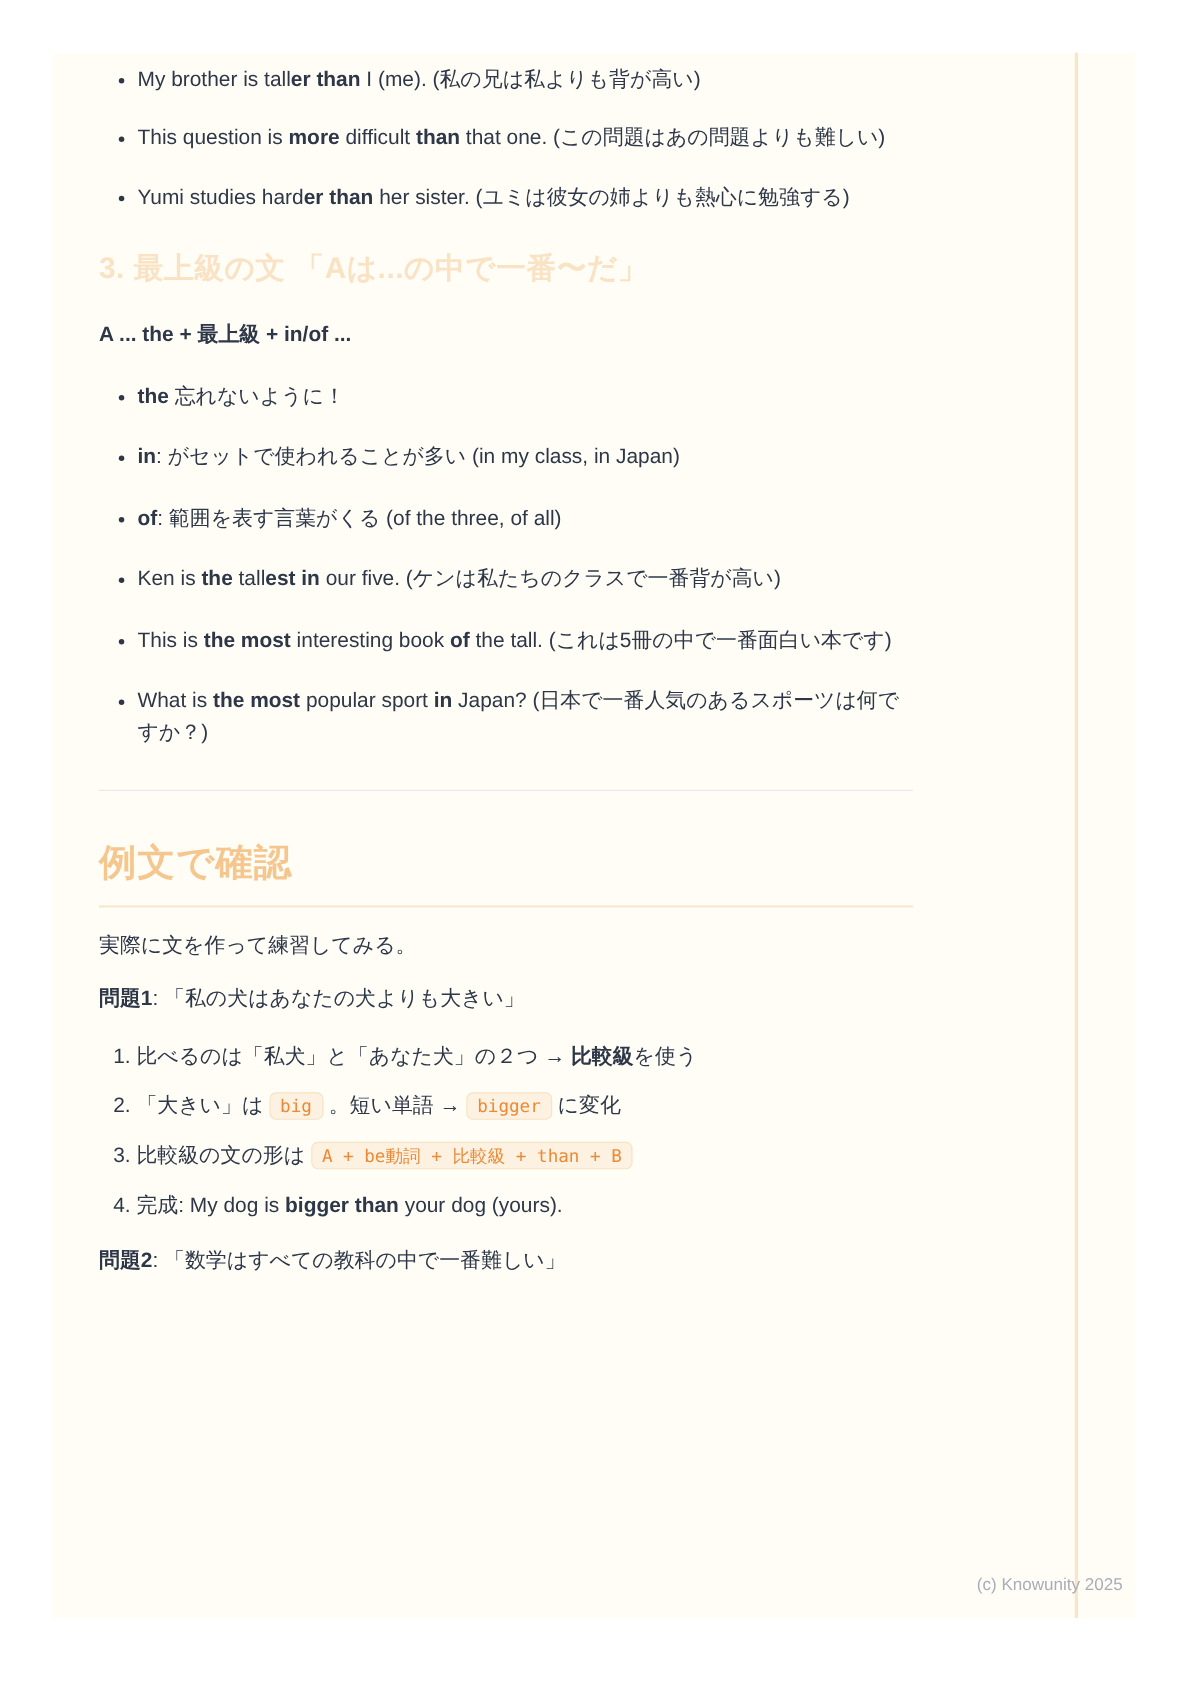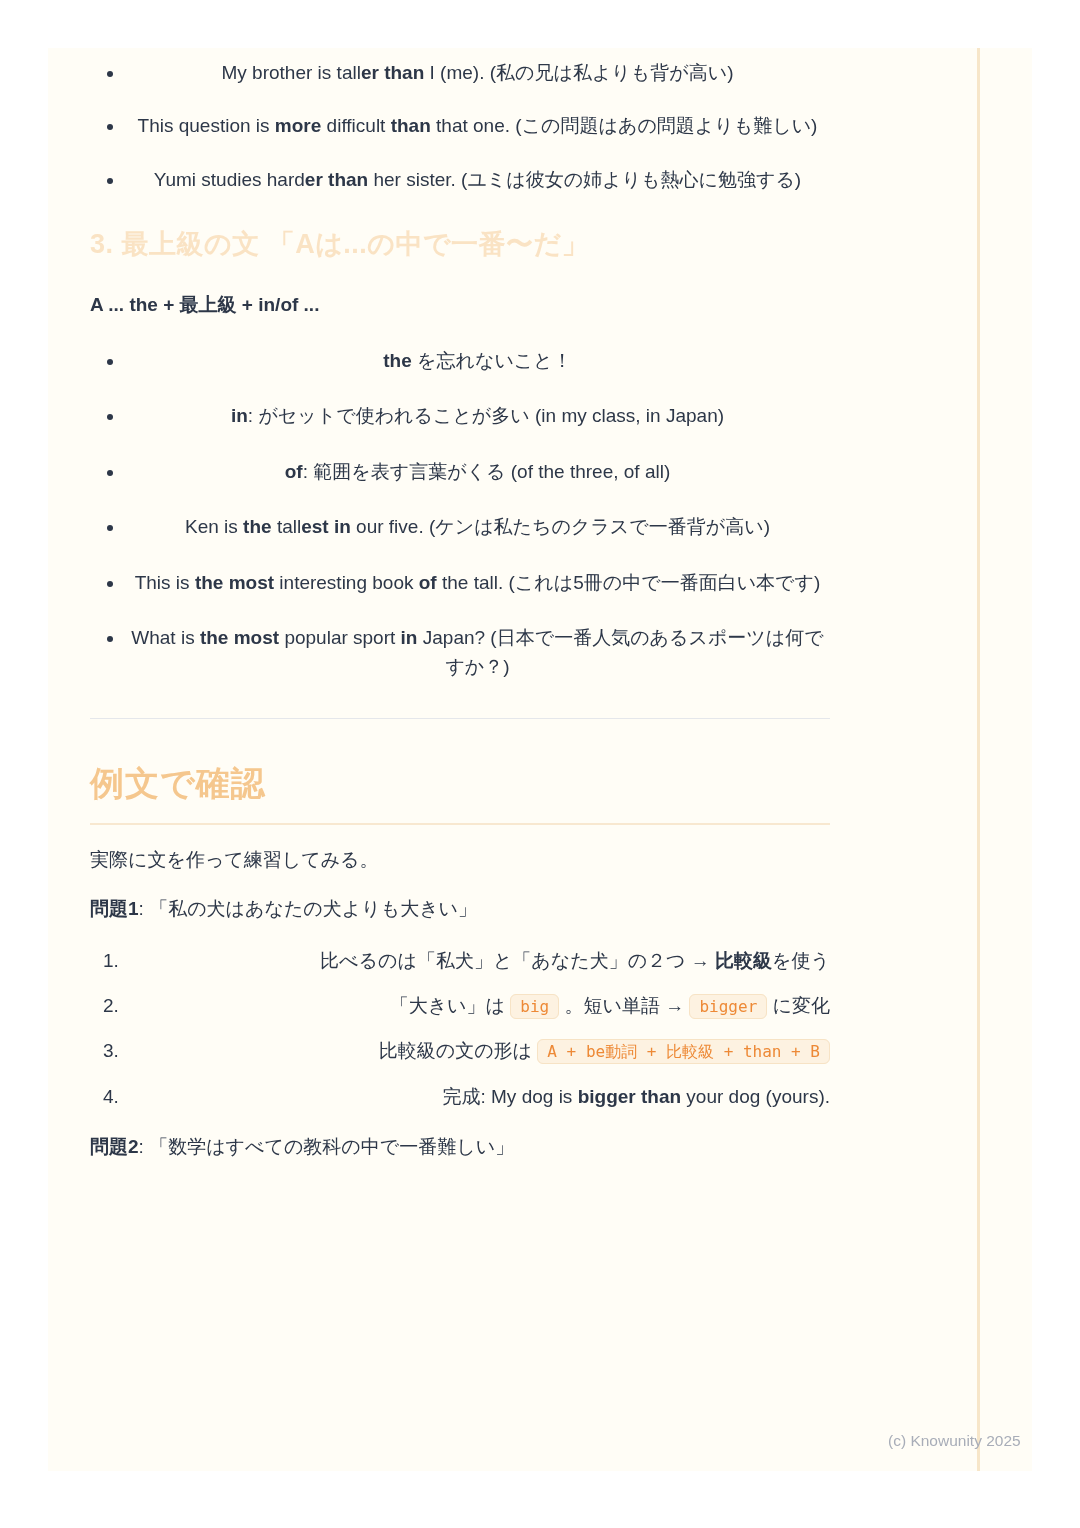--- a/index.html
+++ b/index.html
@@ -26,21 +26,20 @@
   .content {
     position: relative;
     padding: 10px 0 0 42px;
     width: 782px;
   }
   .content > * { width: 740px; }
 
   ul.bullets {
     margin: 0; padding: 0 0 0 35px;
     list-style: disc;
-    text-align: center;
   }
   ul.bullets li {
     margin-bottom: 24px;
     font-size: 19px;
     line-height: 1.55;
   }
   ul.bullets li:last-child { margin-bottom: 0; }
 
   .b { font-weight: bold; }
 
@@ -100,21 +99,20 @@
 
   .para {
     margin-top: 20px;
     font-size: 19px;
     line-height: 1.55;
   }
 
   ol.steps {
     margin: 22px 0 0 0;
     padding: 0 0 0 34px;
-    text-align: right;
   }
   ol.steps li {
     margin-bottom: 15px;
     font-size: 19px;
     line-height: 1.6;
   }
   ol.steps li:last-child { margin-bottom: 0; }
 
   .watermark {
     position: absolute;
@@ -138,21 +136,21 @@
       <li><span>This question is </span><span class="b">more</span><span> difficult </span><span class="b">than</span><span> that one. (この問題はあの問題よりも難しい)</span></li>
       <li><span>Yumi studies hard</span><span class="b">er than</span><span> her sister. (ユミは彼女の姉よりも熱心に勉強する)</span></li>
     </ul>
 
 
     <div class="h3">3. 最上級の文 「Aは...の中で一番〜だ」</div>
 
     <div class="formula"><span class="b">A ... the + 最上級 + in/of ...</span></div>
 
     <ul class="bullets loose">
-      <li><span class="b">the</span><span> を忘れないこと！</span></li>
+      <li><span class="b">the</span><span> 忘れないように！</span></li>
       <li><span class="b">in</span><span>: がセットで使われることが多い (in my class, in Japan)</span></li>
       <li><span class="b">of</span><span>: 範囲を表す言葉がくる (of the three, of all)</span></li>
       <li><span>Ken is </span><span class="b">the</span><span> tall</span><span class="b">est in</span><span> our five. (ケンは私たちのクラスで一番背が高い)</span></li>
       <li><span>This is </span><span class="b">the most</span><span> interesting book </span><span class="b">of</span><span> the tall. (これは5冊の中で一番面白い本です)</span></li>
       <li><span>What is </span><span class="b">the most</span><span> popular sport </span><span class="b">in</span><span> Japan? (日本で一番人気のあるスポーツは何ですか？)</span></li>
     </ul>
 
     <hr class="divider">
 
     <div class="h2">例文で確認</div>

